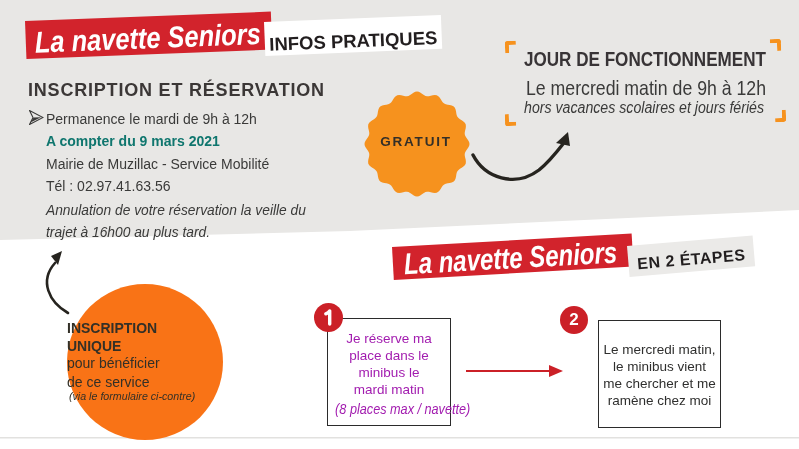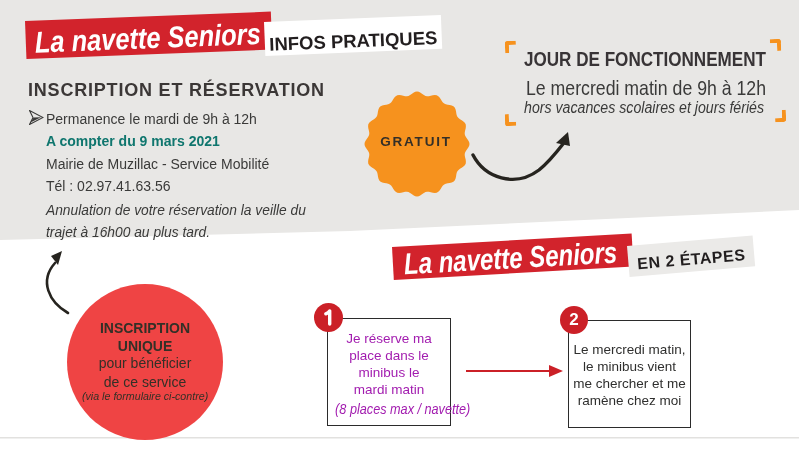--- a/index.html
+++ b/index.html
@@ -43,35 +43,35 @@
 <div class="abs" style="left:775px;top:110px;width:6.5px;height:8px;border-right:4.5px solid #f6921e;border-bottom:4.5px solid #f6921e;border-bottom-right-radius:3px;transform:rotate(-2deg)"></div>
 
 <div class="abs" style="left:392px;top:247px;width:240px;height:33px;background:#d2232c;transform:rotate(-3.2deg);transform-origin:left top;color:#fff;font-style:italic;font-weight:bold;font-size:30px;line-height:36px;padding-left:11px;box-sizing:border-box;white-space:nowrap"><span style="display:inline-block;transform:scaleX(0.80);transform-origin:0 50%">La navette Seniors</span></div>
 <div class="abs" style="left:627px;top:246px;width:126px;height:31px;background:#ebeae8;transform:rotate(-4.8deg);transform-origin:left top;color:#221e1f;font-weight:bold;font-size:16px;letter-spacing:0.5px;line-height:37.5px;text-align:center;white-space:nowrap">EN 2 ÉTAPES</div>
 
 <svg class="abs" style="left:35px;top:245px" width="50" height="80" viewBox="0 0 50 80">
   <path d="M33,68 C14,57 4,36 20,18" fill="none" stroke="#26241f" stroke-width="2.6" stroke-linecap="round"></path>
   <polygon points="27,6 16,11 23,20" fill="#26241f"></polygon>
 </svg>
 
-<div class="abs" style="left:67px;top:284px;width:156px;height:156px;border-radius:50%;background:#ef4444;text-align:center;color:#333027">
+<div class="abs" style="left:67px;top:284px;width:156px;height:156px;border-radius:50%;background:#f97316;text-align:left;color:#333027">
   <div style="margin-top:36px;font-size:14px;font-weight:bold;line-height:17.6px">INSCRIPTION<br>UNIQUE</div>
   <div style="font-size:14px;line-height:18.4px;margin-top:-1px">pour bénéficier<br>de ce service</div>
   <div style="font-size:11px;font-style:italic;margin-top:-1px"><span style="display:inline-block;transform:scaleX(0.97)">(via le formulaire ci-contre)</span></div>
 </div>
 
 <div class="abs" style="left:327px;top:318px;width:124px;height:108px;border:1.6px solid #2b2b2b;background:#fff;box-sizing:border-box;text-align:center;color:#a21caf">
   <div style="margin-top:10.5px;font-size:13.5px;line-height:17.2px">Je réserve ma<br>place dans le<br>minibus le<br>mardi matin</div>
   <div style="font-size:14px;font-style:italic;margin-top:3px;white-space:nowrap"><span style="display:inline-block;transform:scaleX(0.905)">(8 places max / navette)</span></div>
 </div>
 <div class="abs" style="left:314px;top:303px;width:29px;height:29px;border-radius:50%;background:#cb2027"><svg width="29" height="29" viewBox="0 0 29 29">
       <path d="M11.8,10.8 Q14.6,9.8 15.7,8 L15.7,21" stroke="#fff" stroke-width="3.4" fill="none" stroke-linecap="round" stroke-linejoin="round"></path>
     </svg></div>
 
 <svg class="abs" style="left:460px;top:360px" width="110" height="22" viewBox="0 0 110 22">
   <line x1="6" y1="11" x2="90" y2="11" stroke="#cb2027" stroke-width="2.2"></line>
   <polygon points="89,5 103,11 89,17" fill="#cb2027"></polygon>
 </svg>
 
-<div class="abs" style="left:568px;top:320px;width:123px;height:108px;border:1.6px solid #2b2b2b;background:#fff;box-sizing:border-box;text-align:center;color:#2f2f2e">
+<div class="abs" style="left:598px;top:320px;width:123px;height:108px;border:1.6px solid #2b2b2b;background:#fff;box-sizing:border-box;text-align:center;color:#2f2f2e">
   <div style="margin-top:19.5px;font-size:13.5px;line-height:17.2px">Le mercredi matin,<br>le minibus vient<br>me chercher et me<br>ramène chez moi</div>
 </div>
 <div class="abs" style="left:560px;top:306px;width:28px;height:28px;border-radius:50%;background:#cb2027;color:#fff;font-weight:bold;font-size:17px;line-height:28px;text-align:center">2</div>
 
 </body></html>

